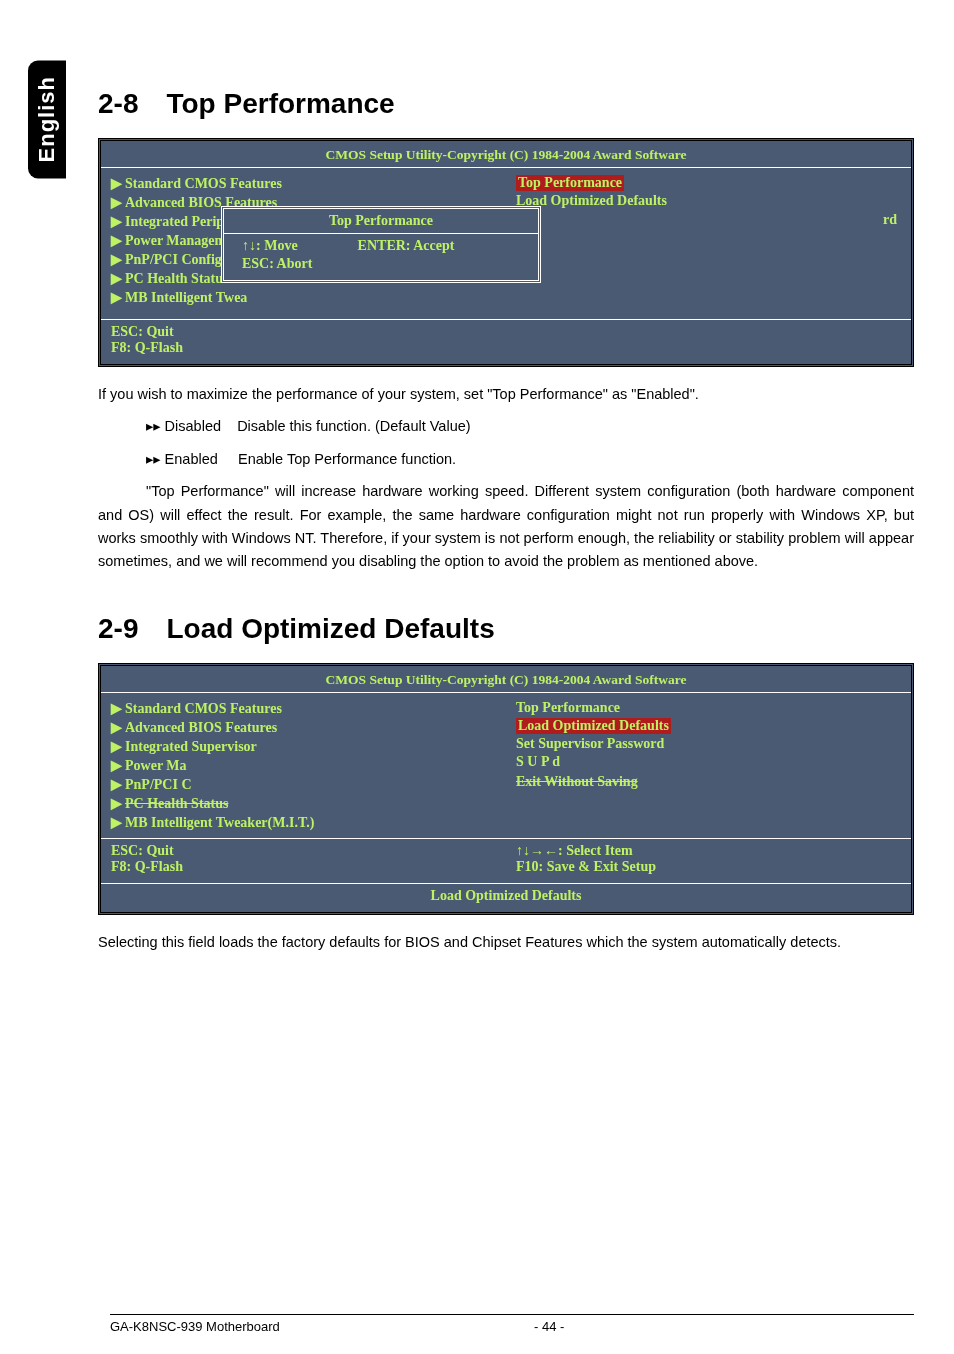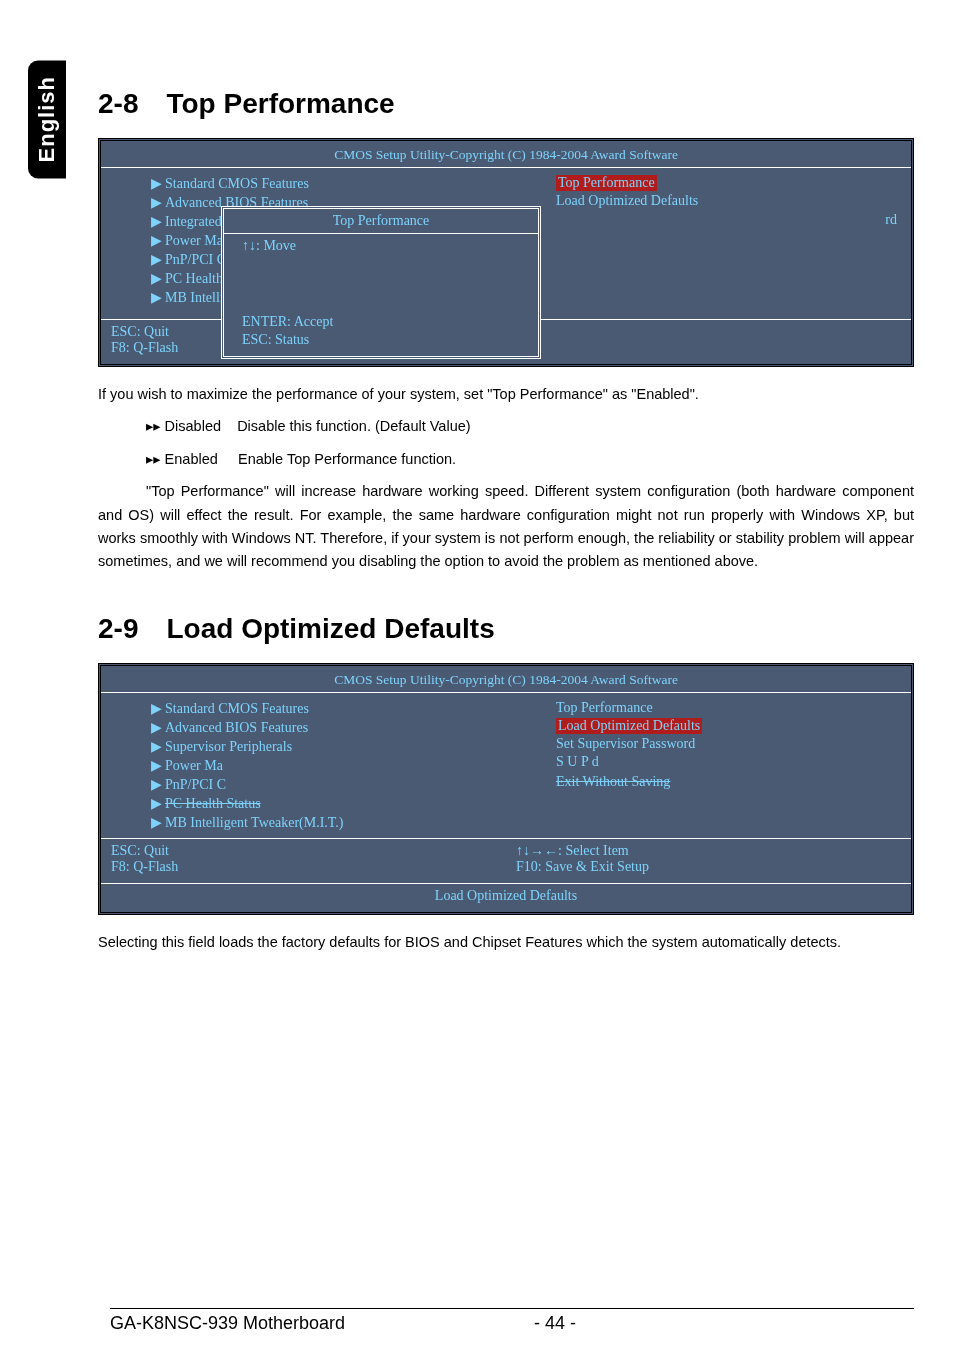--- a/index.html
+++ b/index.html
@@ -32,24 +32,25 @@
   }
   h1 {
     font-size: 28px;
     font-weight: bold;
     margin-bottom: 18px;
   }
   .section-num { display: inline-block; margin-right: 28px; }
   .bios-box {
     border: 3px double #000;
     background: #4a5a73;
-    color: #7dd3fc;
+    color: #bef264;
     font-family: 'Times New Roman', serif;
     font-size: 14px;
     margin-bottom: 16px;
+    font-weight: bold;
   }
   .bios-title {
     text-align: center;
     padding: 6px 0 4px 0;
     font-size: 13.5px;
   }
   .bios-body {
     position: relative;
     border-top: 1px solid #fff;
   }
@@ -60,21 +61,20 @@
     width: 50%;
     padding: 6px 10px;
   }
   .col-right {
     width: 50%;
     padding: 6px 10px;
   }
   .menu-item {
     padding: 1px 0;
     white-space: nowrap;
-    margin-left: 40px;
   }
   .tri {
     display: inline-block;
     width: 14px;
   }
   .popup-outer {
     position: absolute;
     background: #4a5a73;
     border: 3px double #fff;
     font-family: 'Times New Roman', serif;
@@ -89,21 +89,21 @@
     border-top: 1px solid #fff;
   }
   .popup-row { padding: 1px 0; white-space: pre; }
   .popup-foot {
     border-top: 1px solid #fff;
     padding: 4px 18px 8px 18px;
     display: flex;
     flex-direction: column;
     gap: 2px;
   }
-  .foot-row { display: flex; gap: 60px; flex-direction: column; }
+  .foot-row { display: flex; gap: 60px; }
   .bios-footer {
     border-top: 1px solid #fff;
     display: flex;
   }
   .bf-left { width: 50%; padding: 4px 10px 8px 10px; }
   .bf-right { width: 50%; padding: 4px 10px 8px 10px; }
   .bios-help {
     border-top: 1px solid #fff;
     text-align: center;
     padding: 4px 0 8px 0;
@@ -127,21 +127,21 @@
     margin-bottom: 40px;
   }
   .sec2 { margin-top: 30px; }
   .page-footer {
     position: absolute;
     bottom: 20px;
     left: 110px;
     right: 40px;
     border-top: 1px solid #000;
     padding-top: 4px;
-    font-size: 18px;
+    font-size: 13px;
     display: flex;
     gap: 44px;
   }
   .pf-left { width: 50%; }
   .pf-page { width: 50%; text-align: left; }
   .load-popup {
      position:absolute;
      left: 99px; top: 78px;
      border: 3px double #fff;
      padding: 8px 50px;
@@ -180,21 +180,21 @@
         </div>
       </div>
 
       <div class="popup-outer" style="left:120px; top:38px; width:320px;">
         <div class="popup-title">Top Performance</div>
         <div class="popup-foot">
           <div class="foot-row">
             <span>↑↓: Move</span>
             <span>ENTER: Accept</span>
           </div>
-          <div><span>ESC: Status</span></div>
+          <div><span>ESC: Abort</span></div>
         </div>
       </div>
 
       <div class="bios-footer" style="margin-top:6px;">
         <div class="bf-left">
           <div>ESC: Quit</div>
           <div>F8: Q-Flash</div>
         </div>
         <div class="bf-right"></div>
       </div>
@@ -220,21 +220,21 @@
     <span class="section-num">2-9</span><span>Load Optimized Defaults</span>
   </h1>
 
   <div class="bios-box">
     <div class="bios-title">CMOS Setup Utility-Copyright (C) 1984-2004 Award Software</div>
     <div class="bios-body">
       <div class="two-col" style="position:relative;">
         <div class="col-left">
           <div class="menu-item"><span class="tri">▶</span><span>Standard CMOS Features</span></div>
           <div class="menu-item"><span class="tri">▶</span><span>Advanced BIOS Features</span></div>
-          <div class="menu-item"><span class="tri">▶</span><span>Supervisor Peripherals</span></div>
+          <div class="menu-item"><span class="tri">▶</span><span>Integrated Supervisor</span></div>
           <div class="menu-item"><span class="tri">▶</span><span>Power Ma</span></div>
           <div class="menu-item"><span class="tri">▶</span><span>PnP/PCI C</span></div>
           <div class="menu-item"><span class="tri">▶</span><span style="text-decoration:line-through;">PC Health Status</span></div>
           <div class="menu-item"><span class="tri">▶</span><span>MB Intelligent Tweaker(M.I.T.)</span></div>
         </div>
         <div class="col-right">
           <div class="menu-item"><span>Top Performance</span></div>
           <div class="menu-item"><span class="highlight">Load Optimized Defaults</span></div>
           <div class="menu-item"><span>Set Supervisor Password</span></div>
           <div class="menu-item"><span>S   U    P          d</span></div>

